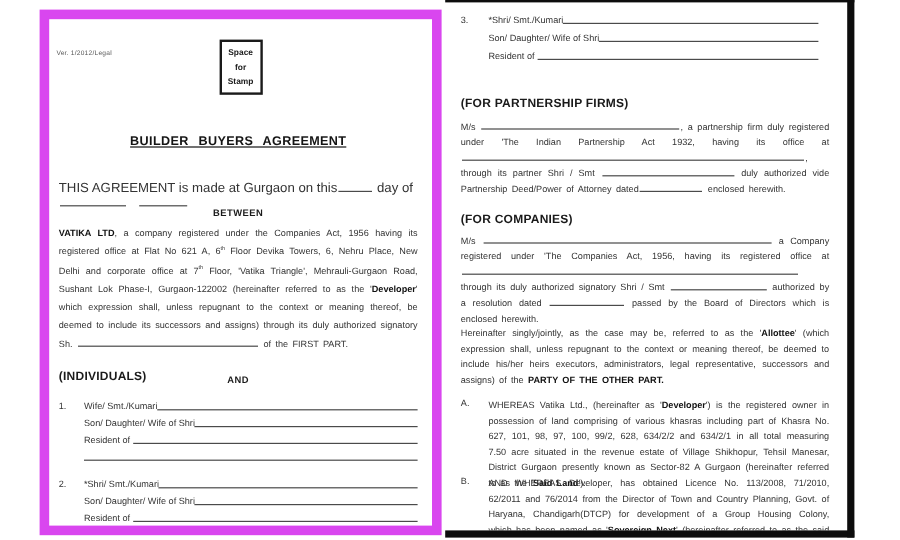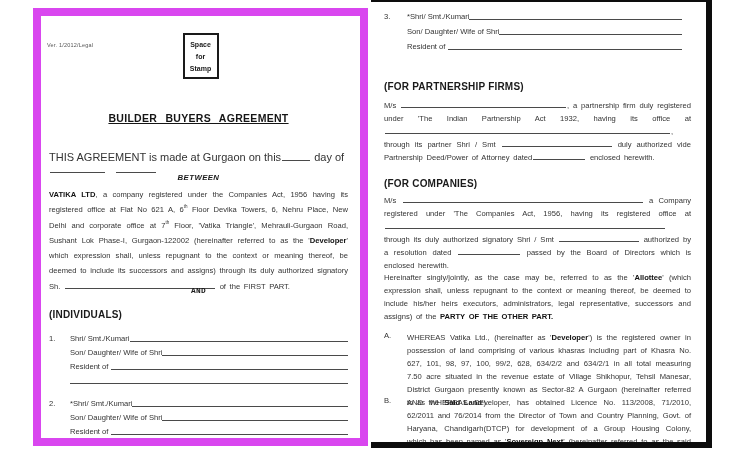--- a/index.html
+++ b/index.html
@@ -78,34 +78,34 @@
     </div>
 
     <div class="abs title" style="top:96px;">BUILDER BUYERS AGREEMENT</div>
 
     <div class="abs intro" style="top:135px;">
       <span>THIS AGREEMENT is made at Gurgaon on this</span><span class="bl" style="width:28px;"></span>
       <span>day of</span><span class="bl" style="width:55px;"></span>
       <span class="bl" style="width:40px;margin-left:7px;"></span>
     </div>
 
-    <div class="abs center-head" style="top:157px;font-style:italic;">BETWEEN</div>
+    <div class="abs center-head" style="top:157px;">BETWEEN</div>
 
     <p class="abs para" style="top:171px;">
       <b>VATIKA LTD</b><span>, a company registered under the Companies Act, 1956 having its registered office at Flat No 621 A, 6</span><sup>th</sup><span> Floor Devika Towers, 6, Nehru Place, New Delhi and corporate office at 7</span><sup>th</sup><span> Floor, 'Vatika Triangle', Mehrauli-Gurgaon Road, Sushant Lok Phase-I, Gurgaon-122002 (hereinafter referred to as the '</span><b>Developer</b><span>' which expression shall, unless repugnant to the context or meaning thereof, be deemed to include its successors and assigns) through its duly authorized signatory Sh. </span><span class="bl" style="width:150px;"></span><span> of the FIRST PART.</span>
     </p>
 
-    <div class="abs center-head" style="top:271px;font-family:Liberation Mono, monospace;">AND</div>
+    <div class="abs center-head" style="top:296px;">AND</div>
 
     <div class="abs subhead" style="top:293px;">(INDIVIDUALS)</div>
 
     <div class="person" style="top:313px;">
       <div class="prow">
         <span class="pnum">1.</span>
-          <span class="plabel">Shri/ Smt./Kumari</span>
+          <span class="plabel">Wife/ Smt./Kumari</span>
           <span class="fill"></span>
       </div>
       <div class="prow">
         <span class="pnum"></span>
           <span class="plabel">Son/ Daughter/ Wife of Shri</span>
           <span class="fill"></span>
       </div>
       <div class="prow">
         <span class="pnum"></span>
           <span class="plabel">Resident of </span>

